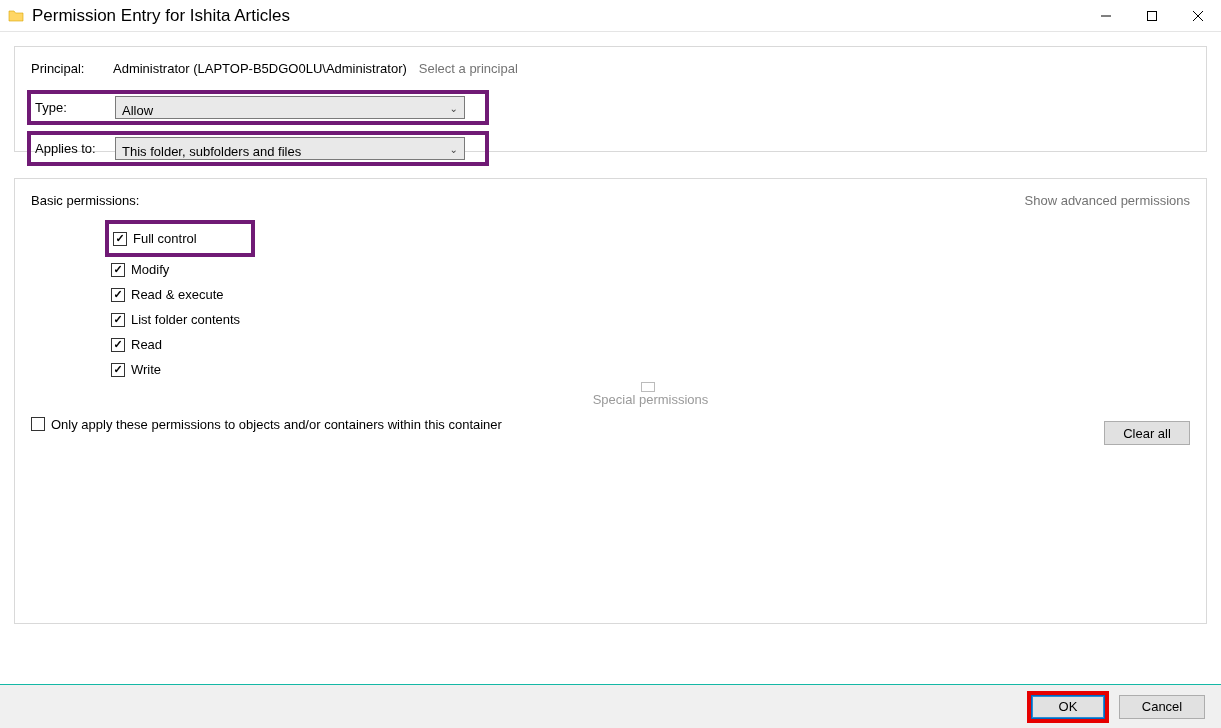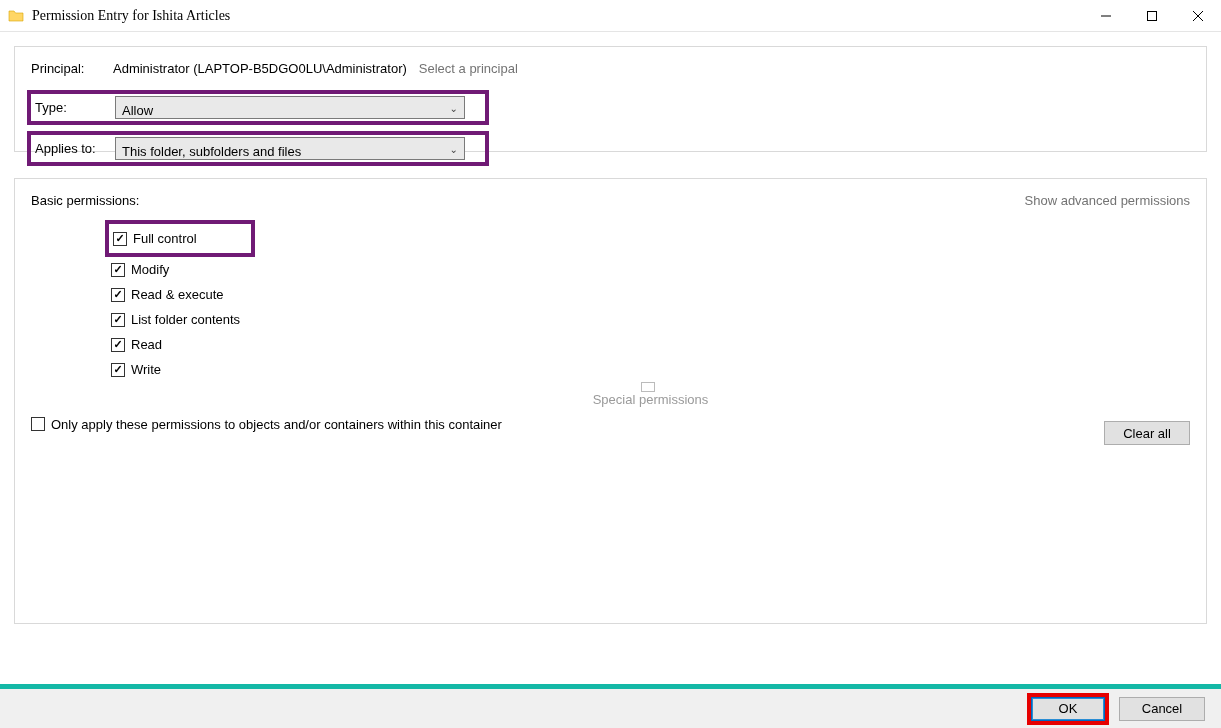--- a/index.html
+++ b/index.html
@@ -19,21 +19,21 @@
     align-items: center;
     padding-left: 8px;
     border-bottom: 1px solid #e5e5e5;
     box-sizing: border-box;
   }
   .titlebar .icon {
     width: 16px; height: 16px;
     margin-right: 8px;
     display: inline-block;
   }
-  .title-text { flex: 1; font-size: 14px; font-family: Liberation Serif, serif; }
+  .title-text { flex: 1; font-size: 17px; }
   .win-controls { display: flex; height: 100%; }
   .win-btn {
     width: 46px; height: 100%;
     display: flex; align-items: center; justify-content: center;
     font-family: "Segoe UI Symbol","Segoe UI",sans-serif;
   }
   .content-area {
     padding: 14px 14px 0 14px;
     box-sizing: border-box;
   }
@@ -136,21 +136,21 @@
   .clear-btn-wrap {
     position: absolute;
     right: 16px;
     top: 242px;
   }
   .footer {
     position: absolute;
     left: 0; right: 0; bottom: 0;
     height: 44px;
     background: #f0f0f0;
-    border-top: 5px solid #14b8a6;
+    border-top: 1px solid #14b8a6;
     display: flex;
     align-items: center;
     justify-content: flex-end;
     padding-right: 16px;
     box-sizing: border-box;
     gap: 10px;
   }
   .ok-highlight {
     border: 4px solid #e60000;
     padding: 0;

